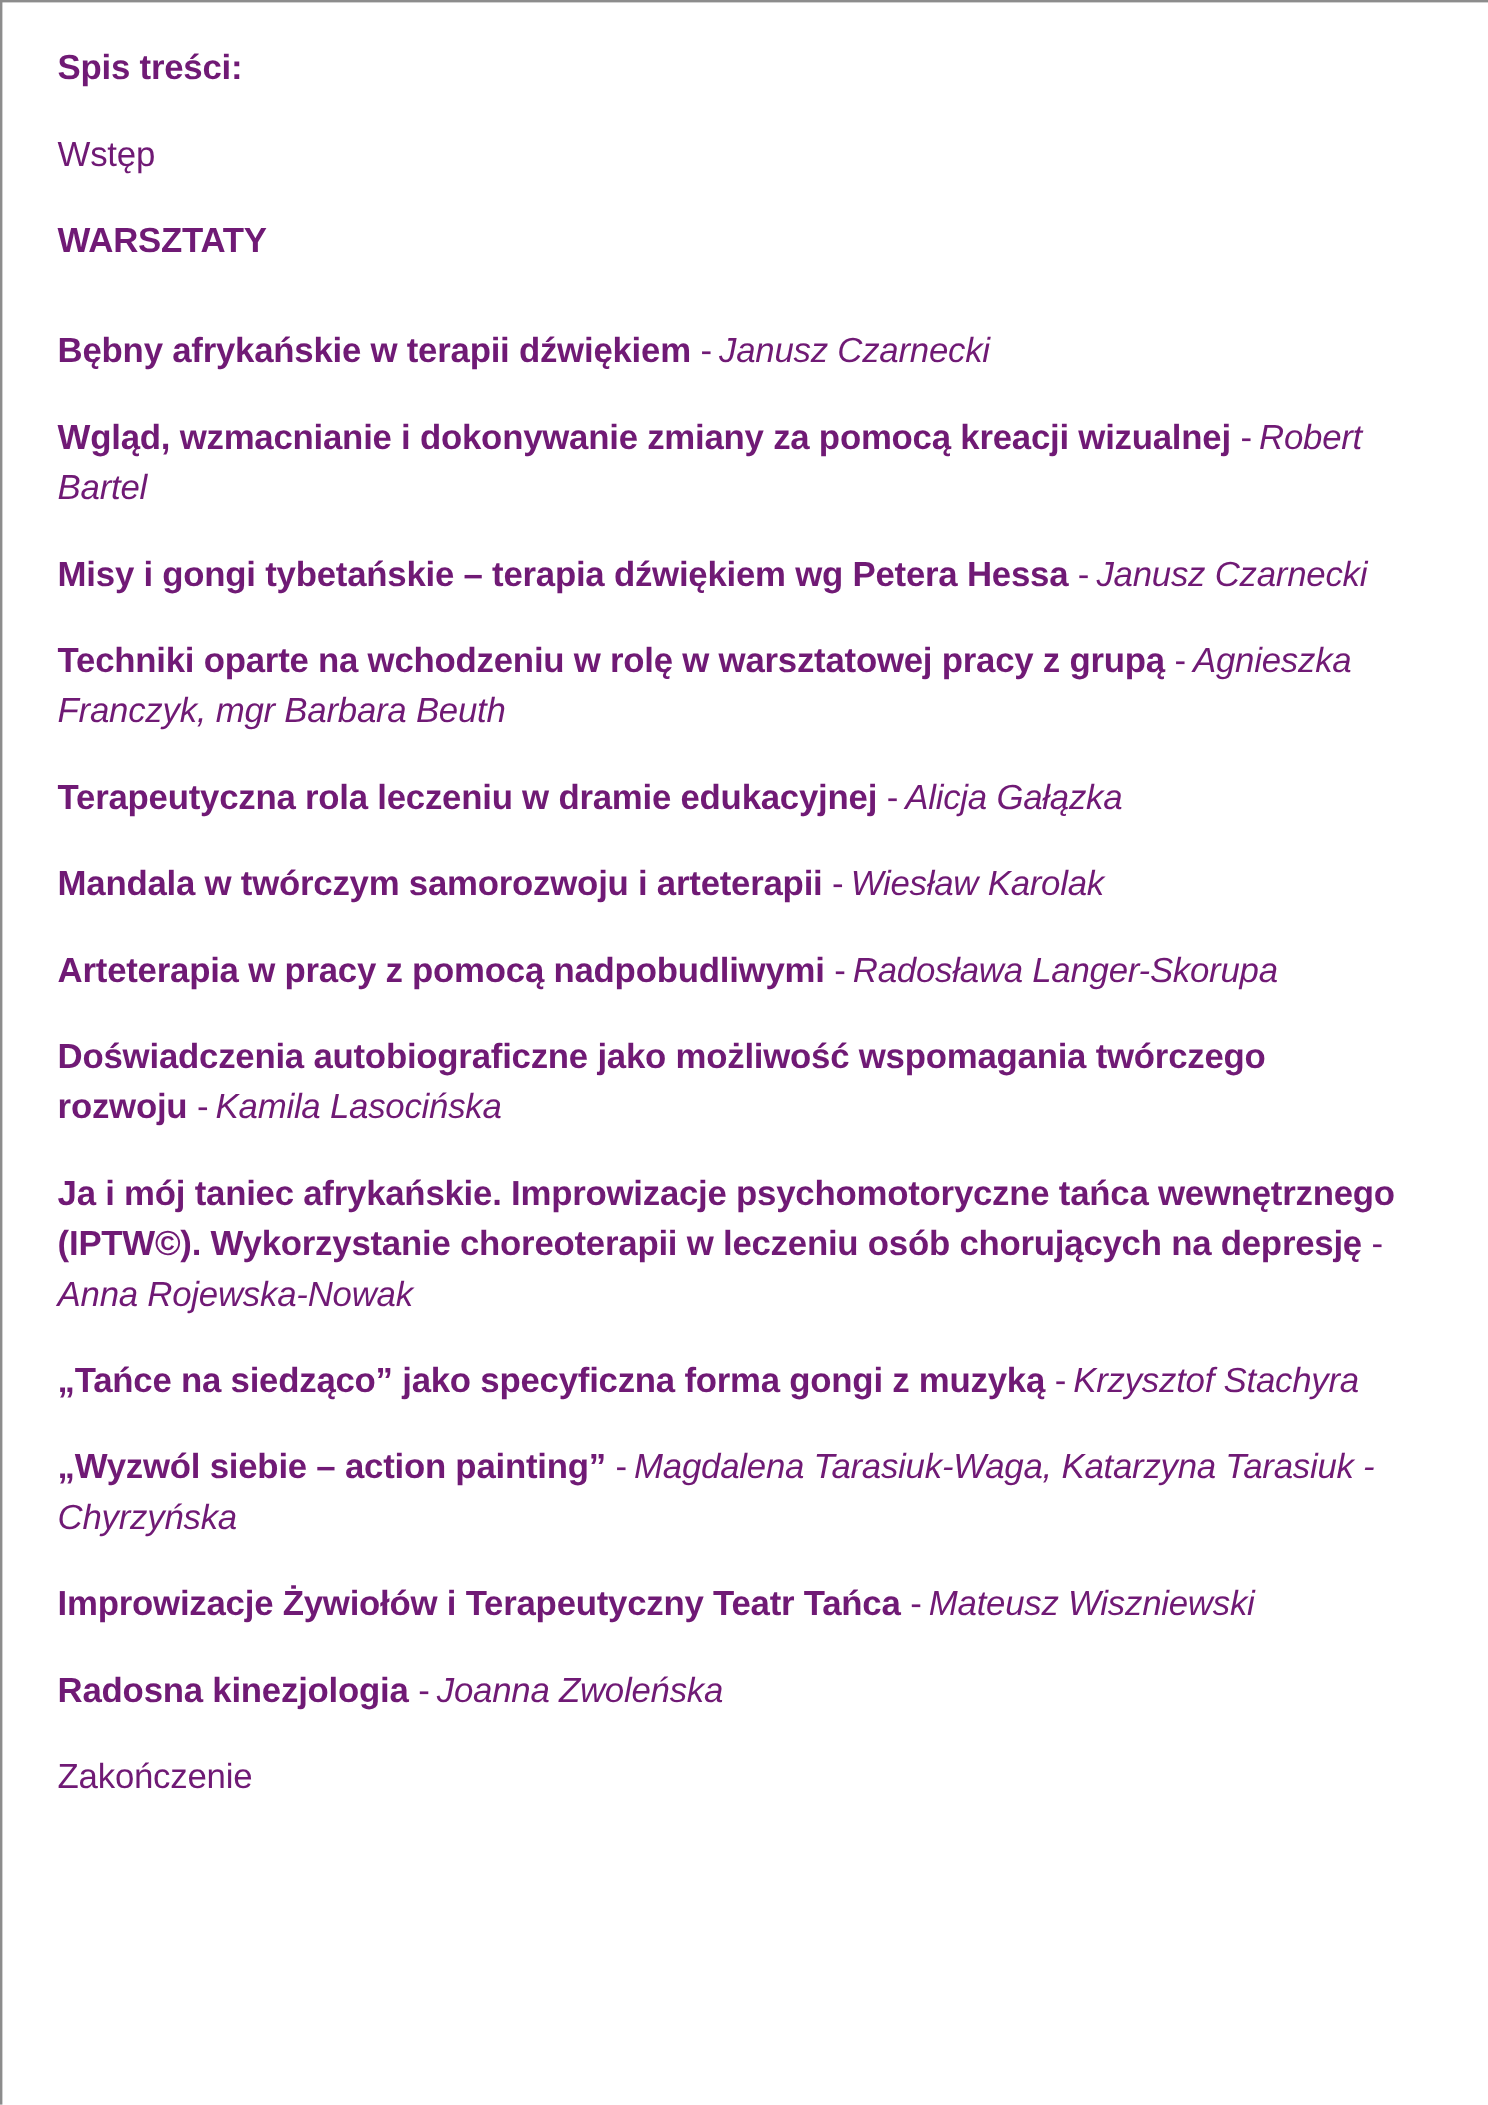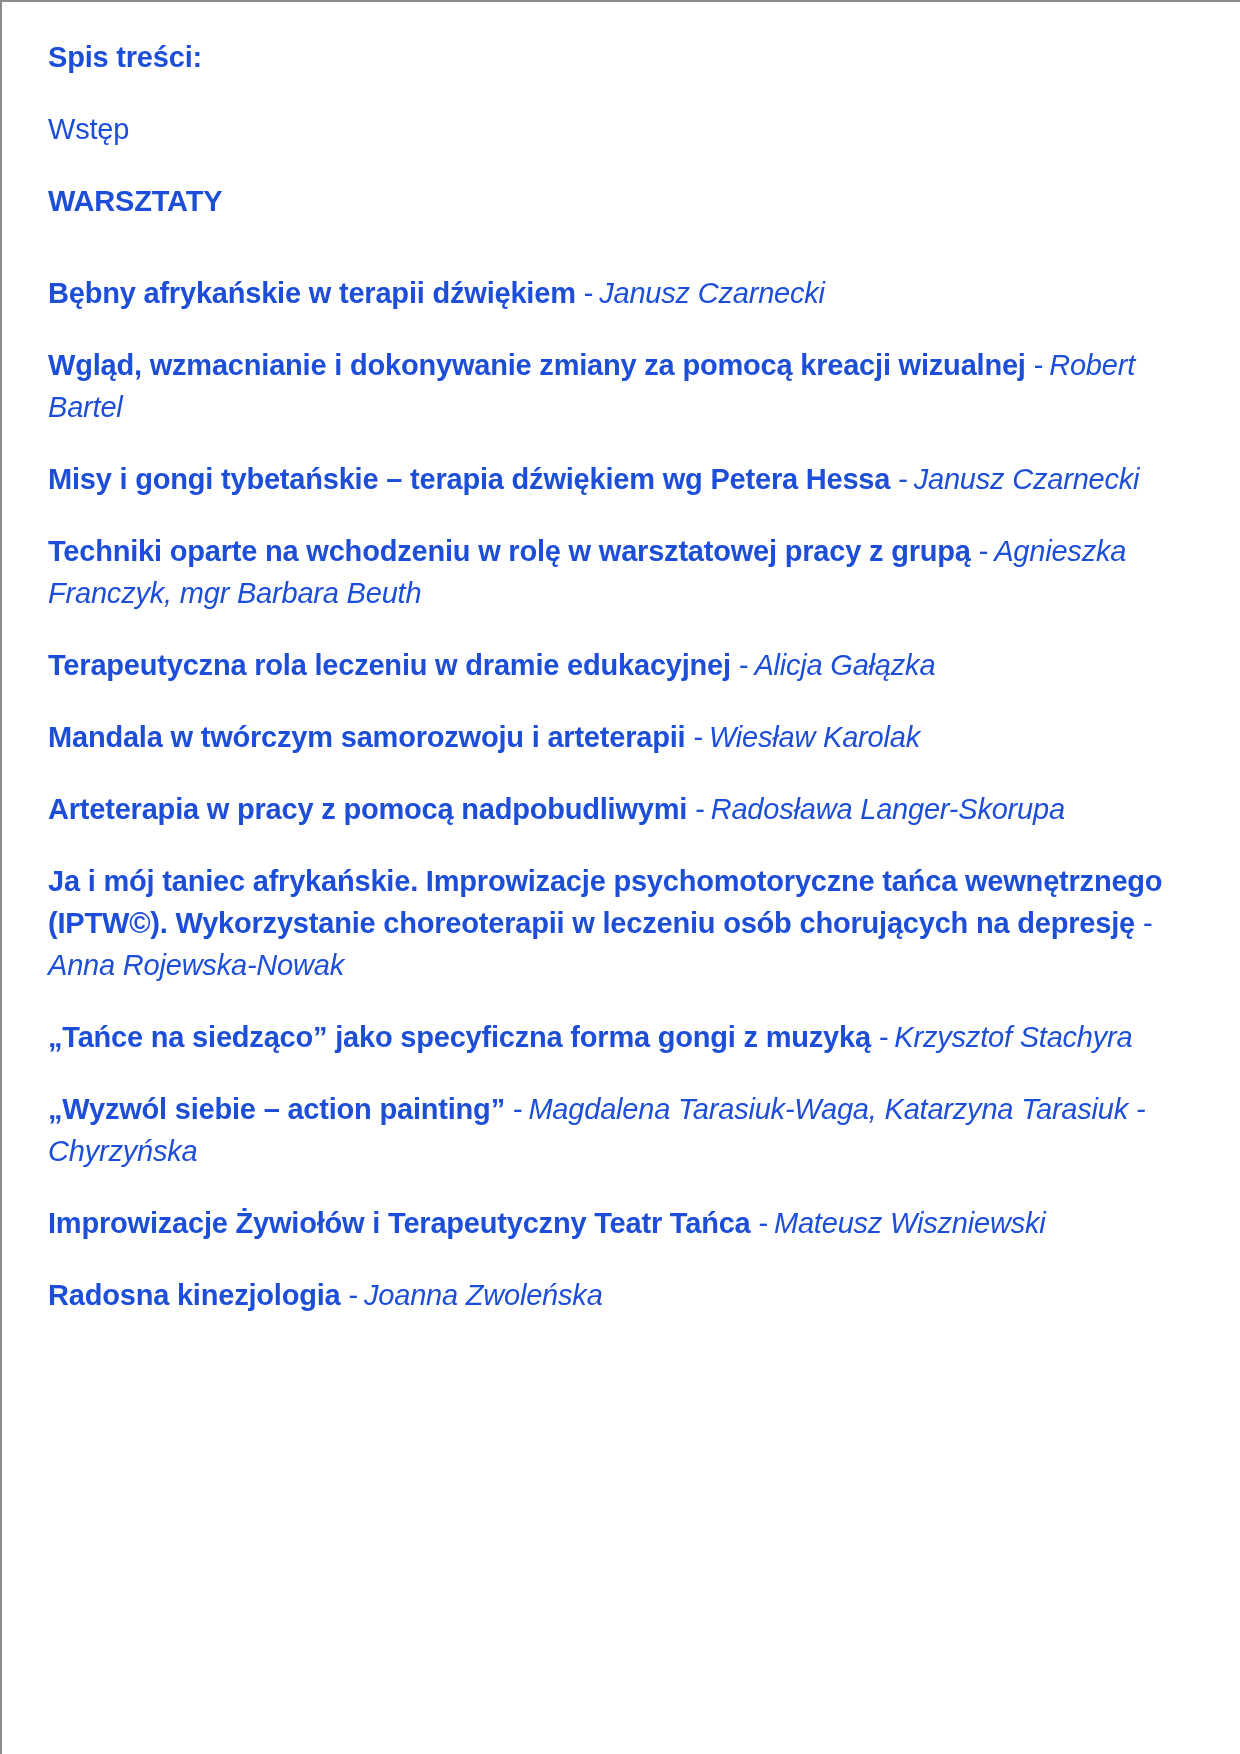--- a/index.html
+++ b/index.html
@@ -12,21 +12,21 @@
     box-sizing: border-box;
     width: 1240px;
     min-height: 1754px;
     background: #ffffff;
     border-top: 2px solid #8c8c8c;
     border-left: 2px solid #8c8c8c;
     padding: 34px 54px 40px 46px;
     font-family: "Liberation Sans", sans-serif;
     font-size: 29px;
     line-height: 42px;
-    color: #1d4ed8;
+    color: #701a75;
     letter-spacing: -0.2px;
   }
   .page p {
     margin: 0 0 30px 0;
   }
   .heading {
     font-weight: bold;
   }
   .section-heading {
     font-weight: bold;
@@ -63,25 +63,27 @@
 
   <p class="entry"><span class="entry-title">Techniki oparte na wchodzeniu w rolę w warsztatowej pracy z grupą</span><span class="entry-sep">-</span><span class="entry-authors">Agnieszka Franczyk, mgr Barbara Beuth</span></p>
 
   <p class="entry"><span class="entry-title">Terapeutyczna rola leczeniu w dramie edukacyjnej</span><span class="entry-sep">-</span><span class="entry-authors">Alicja Gałązka</span></p>
 
 
   <p class="entry"><span class="entry-title">Mandala w twórczym samorozwoju i arteterapii</span><span class="entry-sep">-</span><span class="entry-authors">Wiesław Karolak</span></p>
 
   <p class="entry"><span class="entry-title">Arteterapia w pracy z pomocą nadpobudliwymi</span><span class="entry-sep">-</span><span class="entry-authors">Radosława Langer-Skorupa</span></p>
 
+  <p class="entry"><span class="entry-title">Doświadczenia autobiograficzne jako możliwość wspomagania twórczego rozwoju</span><span class="entry-sep">-</span><span class="entry-authors">Kamila Lasocińska</span></p>
 
   <p class="entry"><span class="entry-title">Ja i mój taniec afrykańskie. Improwizacje psychomotoryczne tańca wewnętrznego (IPTW©). Wykorzystanie choreoterapii w leczeniu osób chorujących na depresję</span><span class="entry-sep">-</span><span class="entry-authors">Anna Rojewska-Nowak</span></p>
 
   <p class="entry"><span class="entry-title">„Tańce na siedząco” jako specyficzna forma gongi z muzyką</span><span class="entry-sep">-</span><span class="entry-authors">Krzysztof Stachyra</span></p>
 
 
   <p class="entry"><span class="entry-title">„Wyzwól siebie – action painting”</span><span class="entry-sep">-</span><span class="entry-authors">Magdalena Tarasiuk-Waga, Katarzyna Tarasiuk -Chyrzyńska</span></p>
 
   <p class="entry"><span class="entry-title">Improwizacje Żywiołów i Terapeutyczny Teatr Tańca</span><span class="entry-sep">-</span><span class="entry-authors">Mateusz Wiszniewski</span></p>
 
   <p class="entry"><span class="entry-title">Radosna kinezjologia</span><span class="entry-sep">-</span><span class="entry-authors">Joanna Zwoleńska</span></p>
 </div>
+  <p class="normal">Zakończenie</p>
 </div>
 
 </body></html>

